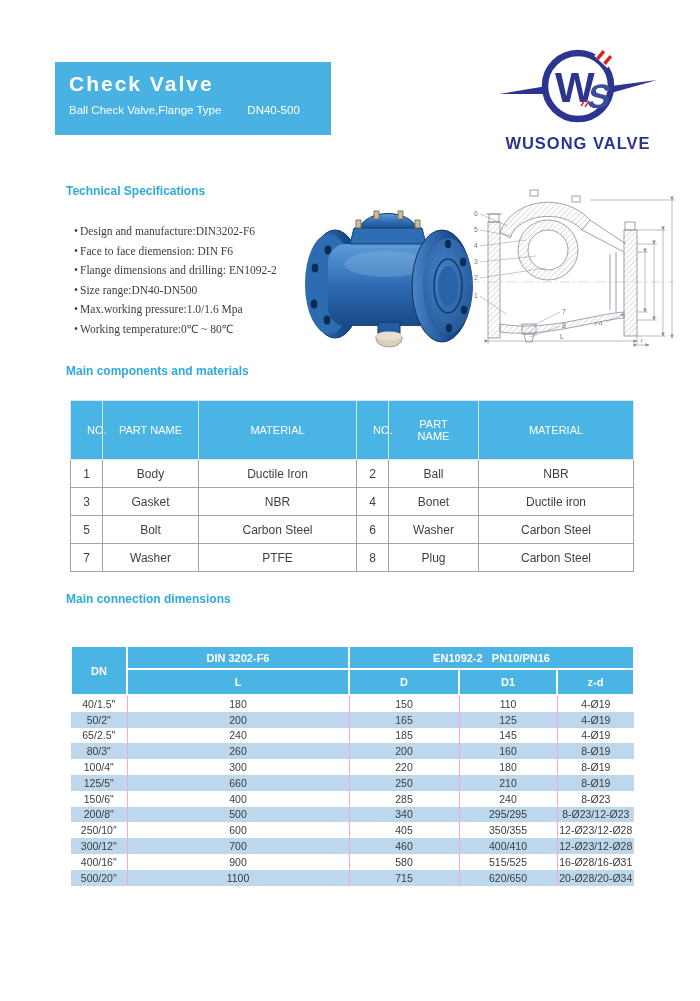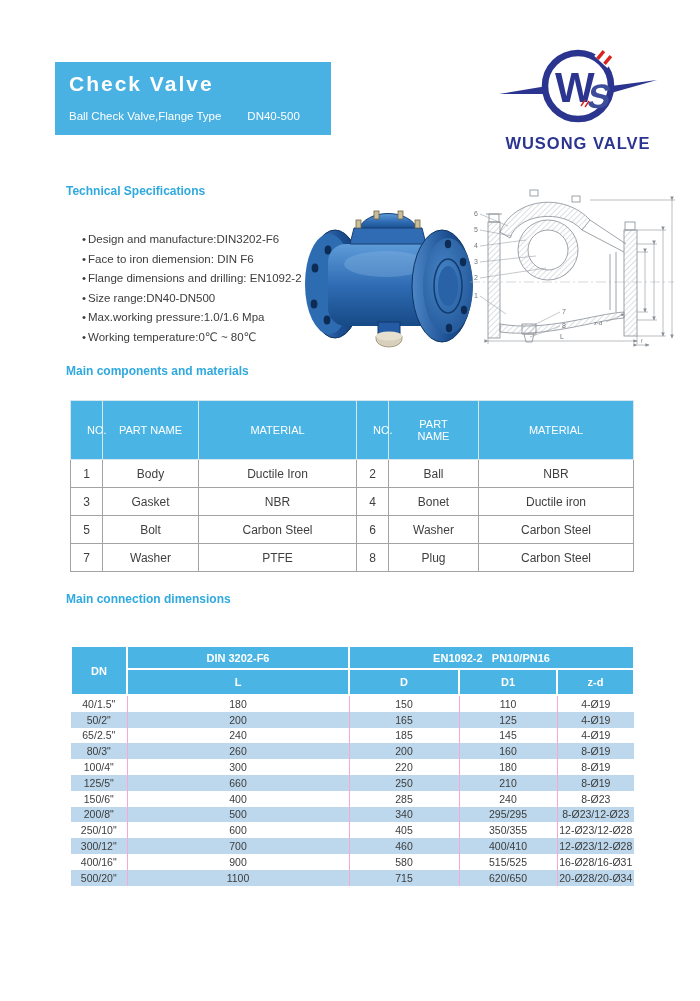--- a/index.html
+++ b/index.html
@@ -5,33 +5,33 @@
   :root{
     --banner:#49b2e2; --heading:#2fa9de; --table-header:#4ab4e4;
     --row-alt:#bdd8ec; --logo-navy:#2b3590; --accent-red:#d8241f; --text:#3f3f3f;
   }
   html,body{margin:0;padding:0;background:#fff;}
   .page{position:relative;width:700px;height:1001px;background:#fff;overflow:hidden;
         font-family:"Liberation Sans","DejaVu Sans",sans-serif;color:var(--text);}
   
   .banner{position:absolute;left:55px;top:62px;width:276px;height:73px;background:var(--banner);color:#fff;box-sizing:border-box;padding:10px 0 0 14px;}
   .banner-title{font-size:21px;font-weight:bold;letter-spacing:2px;line-height:24px;}
-  .banner-sub{font-size:11.5px;margin-top:14px;display:flex;}
+  .banner-sub{font-size:11.5px;margin-top:8px;display:flex;}
   .banner-sub .range{margin-left:26px;}
   
   .brand{position:absolute;left:488px;top:44px;width:180px;text-align:center;}
   .brand svg{display:block;margin:0 auto;}
   .brand-name{margin-top:2px;font-size:16.5px;font-weight:bold;letter-spacing:1px;color:var(--logo-navy);}
   
   .sec-title{position:absolute;left:66px;font-size:12px;font-weight:600;color:var(--heading);}
   #specs-title{top:184px;}
   #comp-title{top:364px;}
   #dims-title{top:592px;}
   
-  .specs{position:absolute;left:66px;top:214px;width:240px;list-style:none;margin:16px;padding:0;}
+  .specs{position:absolute;left:66px;top:214px;width:240px;list-style:none;margin:8px;padding:0;font-family:Liberation Serif, serif;}
   .specs li{font-size:11.5px;line-height:19.5px;color:#3c3c3c;}
   .specs li::before{content:"•";margin-right:2px;}
   
   .photo{position:absolute;left:298px;top:192px;}
   .drawing{position:absolute;left:466px;top:186px;}
   
   .comp-table{position:absolute;left:70px;top:400px;border-collapse:collapse;table-layout:fixed;width:563px;}
   .comp-table th{background:var(--table-header);color:#fff;font-weight:normal;font-size:11px;height:26px;border:1px solid #d8e6ee;padding:16px;}
   .comp-table td{border:1px solid #a3a3a3;text-align:center;font-size:12px;color:var(--text);height:27px;padding:0;background:#fff;}
   
@@ -76,21 +76,21 @@
         <line x1="88" y1="62" x2="92" y2="56"></line>
         <line x1="92" y1="63" x2="96" y2="57"></line>
       </g>
     </svg>
     <div class="brand-name">WUSONG VALVE</div>
   </div>
 
   <div class="sec-title" id="specs-title">Technical Specifications</div>
   <ul class="specs">
     <li>Design and manufacture:DIN3202-F6</li>
-    <li>Face to iron diemension: DIN F6</li>
+    <li>Face to face diemension: DIN F6</li>
     <li>Flange dimensions and drilling: EN1092-2</li>
     <li>Size range:DN40-DN500</li>
     <li>Max.working pressure:1.0/1.6 Mpa</li>
     <li>Working temperature:0℃ ~ 80℃</li>
   </ul>
 
   <svg class="photo" width="180" height="158" viewBox="0 0 180 158">
     <defs>
       <linearGradient id="gBody" x1="0" y1="0" x2="0" y2="1">
         <stop offset="0" stop-color="#5e9bd8"></stop>

